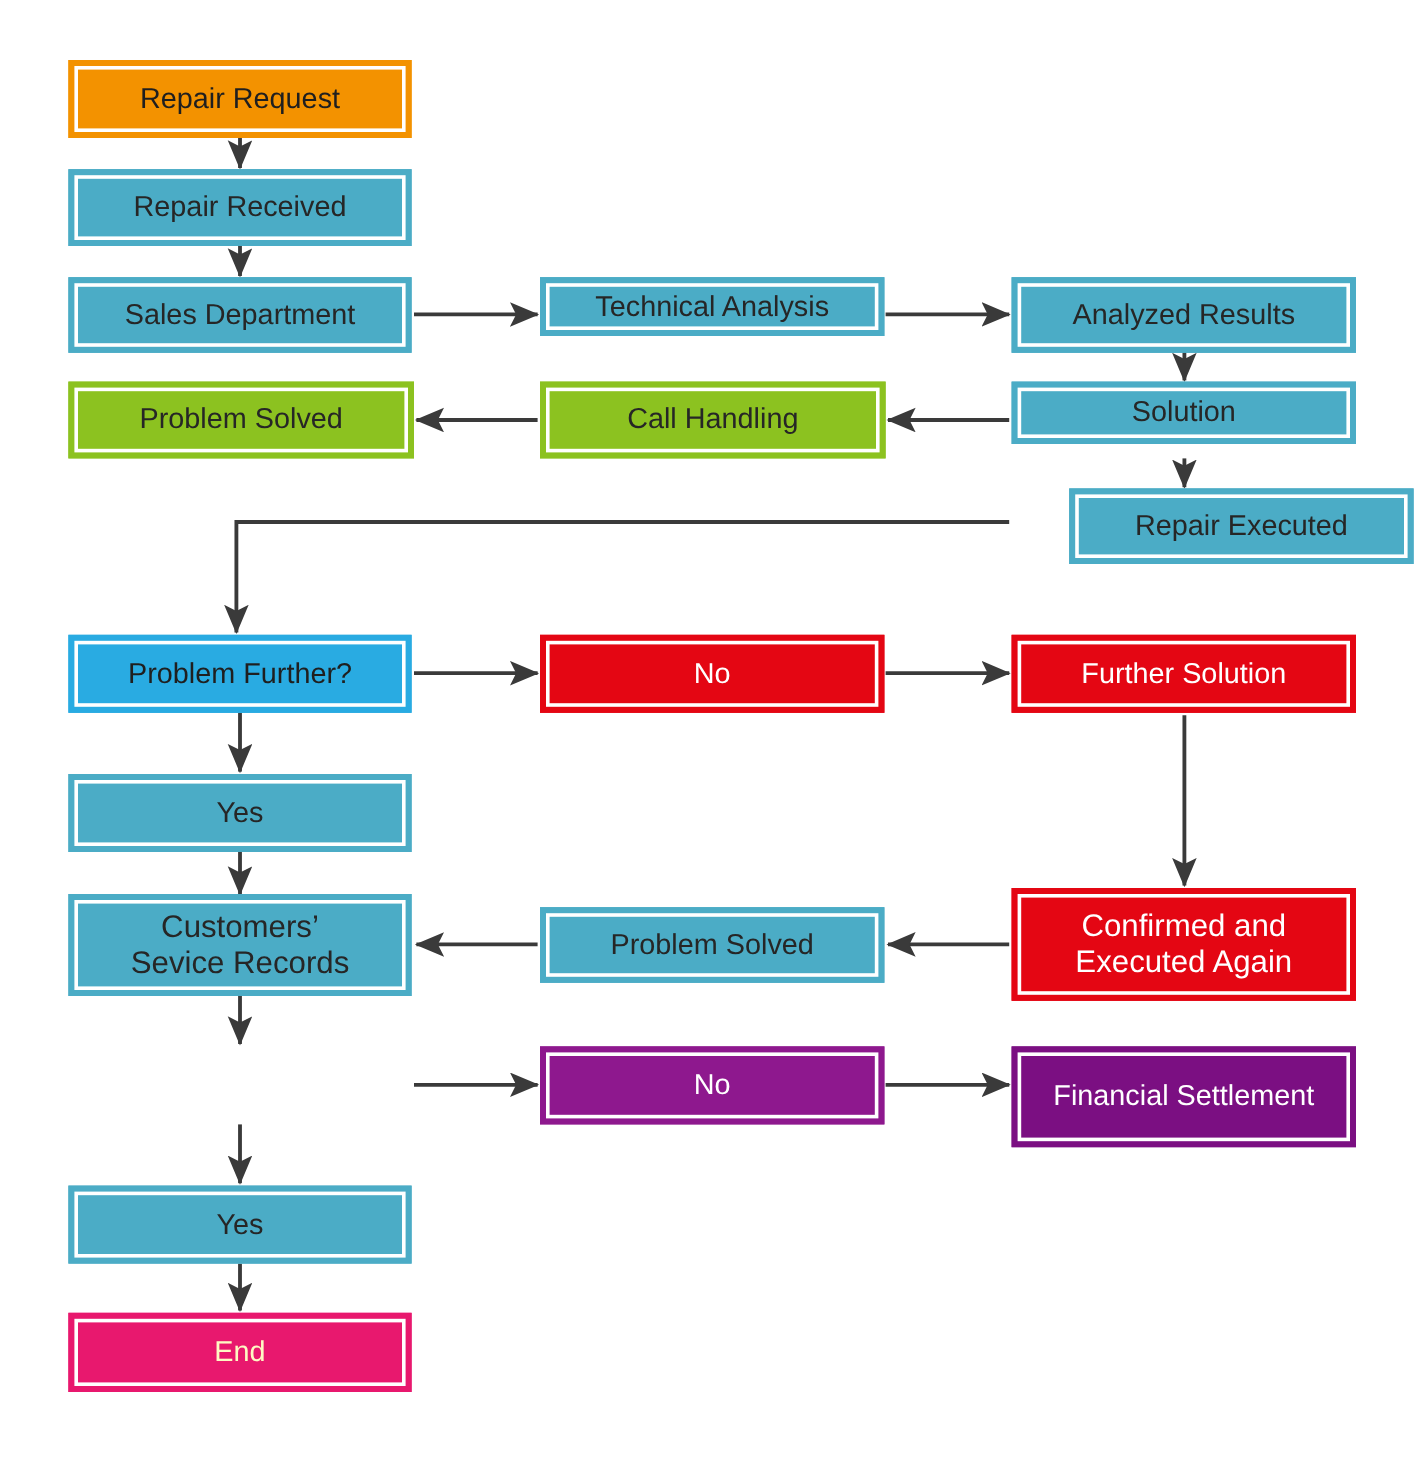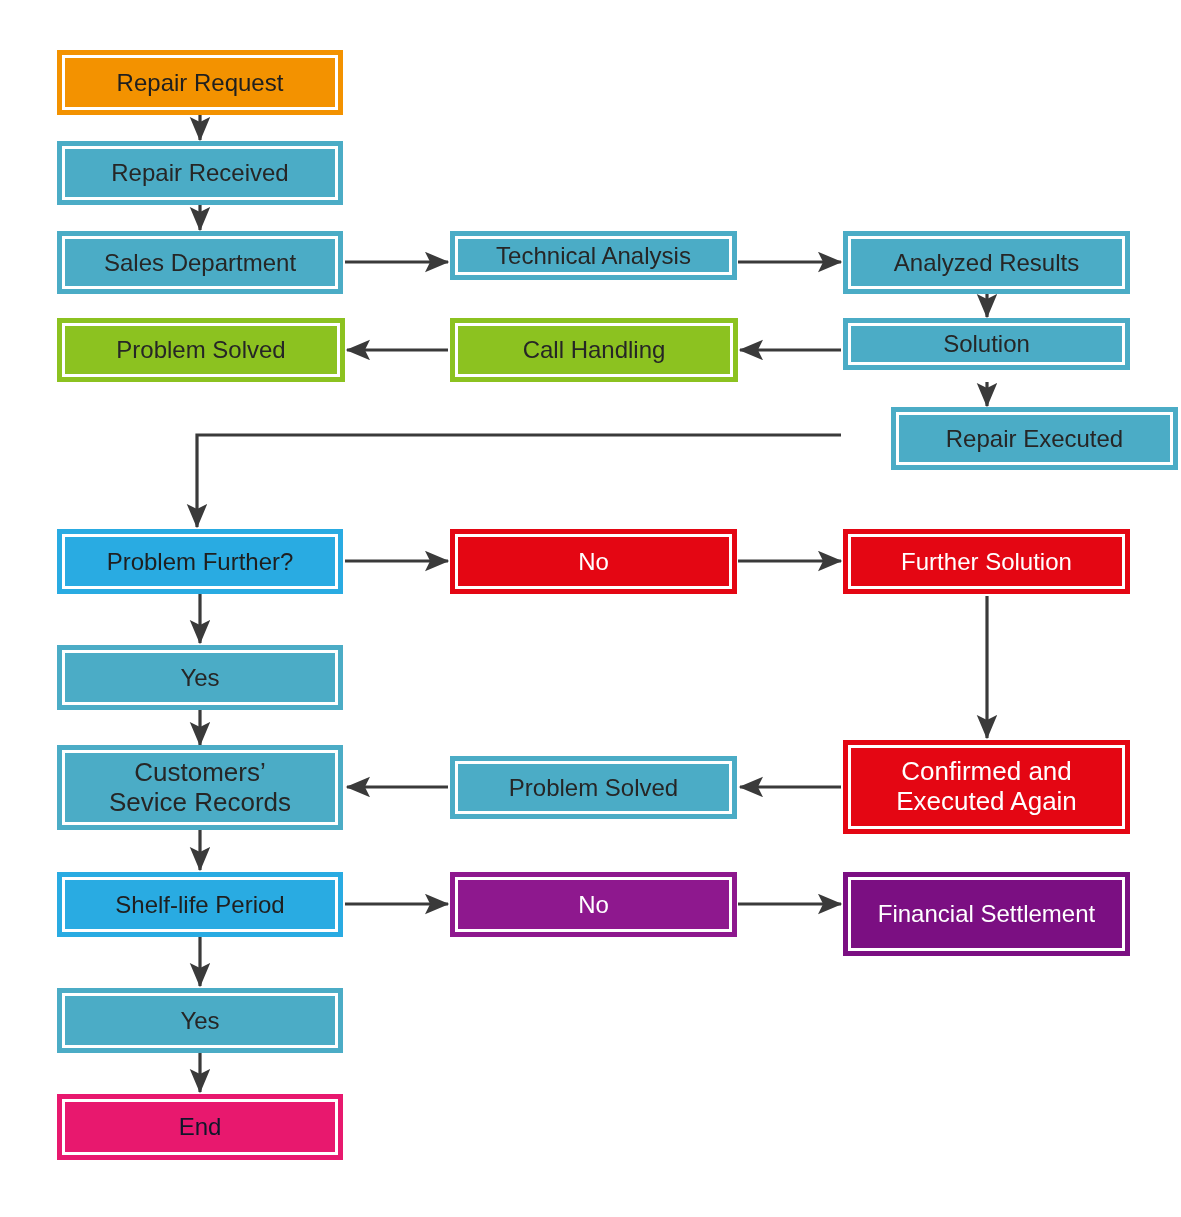--- a/index.html
+++ b/index.html
@@ -70,21 +70,21 @@
   .t-red    { background: #E40613; border-color: #E40613; }
   .t-red .label { color: #ffffff; }
 
   .t-purple { background: #8E188E; border-color: #8E188E; }
   .t-purple .label { color: #ffffff; }
 
   .t-purple-dark { background: #7B0F82; border-color: #7B0F82; }
   .t-purple-dark .label { color: #ffffff; }
 
   .t-pink   { background: #E8186E; border-color: #E8186E; }
-  .t-pink .label { color: #0f172a; }
+  .t-pink .label { color: #fef9c3; }
 
   .fs-24 { font-size: 24px; }
   .fs-23 { font-size: 26px; }
 </style>
 </head>
 <body>
 
 <div id="canvas">
 
   <svg id="arrow-layer" viewBox="0 0 1181 1217">
@@ -175,25 +175,20 @@
     </div>
   </div>
 
   <div class="node t-teal fs-23" style="left:57px; top:745px; width:286px; height:85px;">
     <div class="inner">
       <span class="label">Customers’
 Sevice Records</span>
     </div>
   </div>
 
-  <div class="node t-blue fs-24" style="left:57px; top:872px; width:286px; height:65px;">
-    <div class="inner">
-      <span class="label">Shelf-life Period</span>
-    </div>
-  </div>
 
   <div class="node t-teal fs-24" style="left:57px; top:988px; width:286px; height:65px;">
     <div class="inner">
       <span class="label">Yes</span>
     </div>
   </div>
 
   <div class="node t-pink fs-24" style="left:57px; top:1094px; width:286px; height:66px;">
     <div class="inner">
       <span class="label">End</span>

